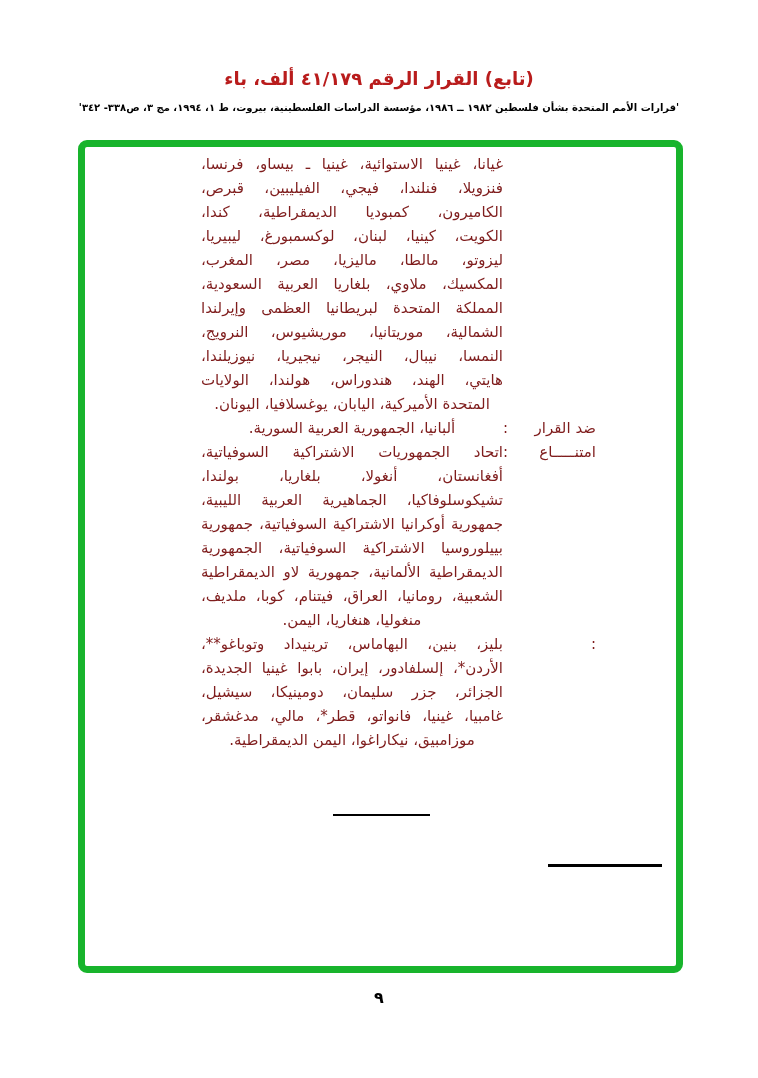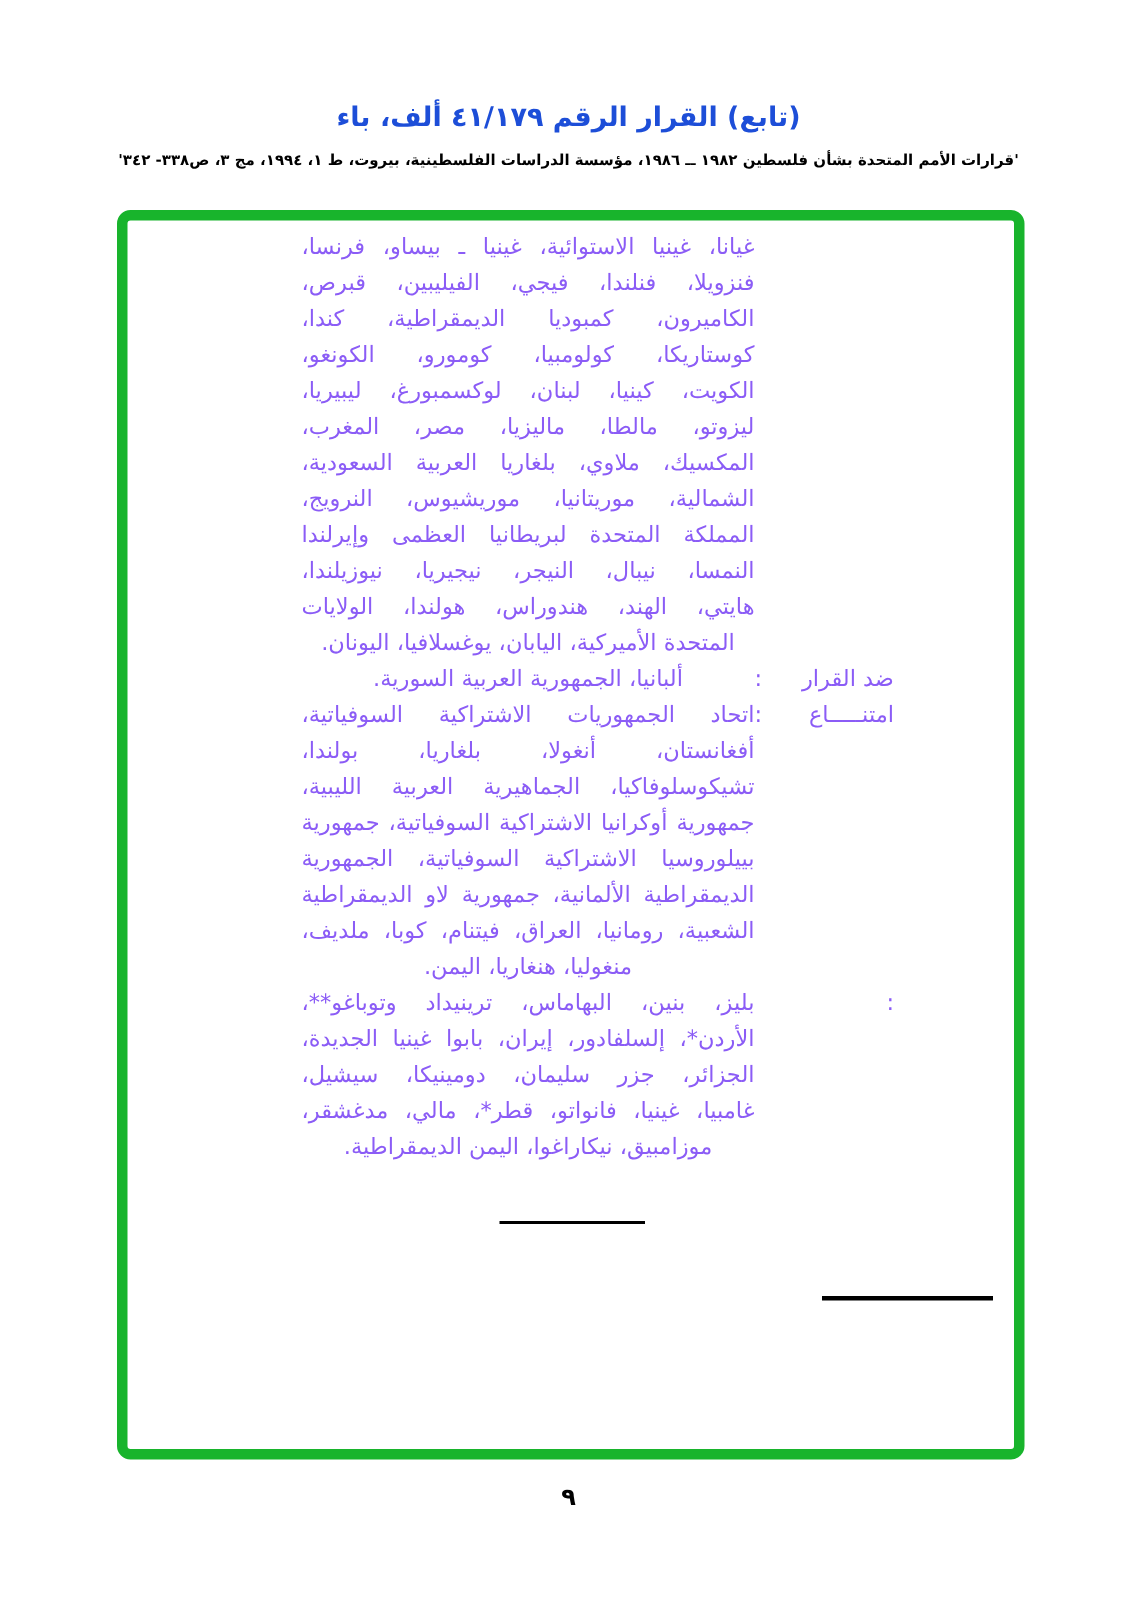--- a/index.html
+++ b/index.html
@@ -2,33 +2,33 @@
 <html lang="ar"><head>
 <meta charset="utf-8">
 <style>
   html,body{margin:0;padding:0;}
   body{
     width:758px;height:1078px;position:relative;background:#ffffff;
     font-family:"DejaVu Sans", sans-serif;color:#161616;overflow:hidden;
   }
   .page-title{
     position:absolute;top:68px;left:0;width:758px;text-align:center;
-    font-size:18px;font-weight:bold;color:#1d4ed8;direction:rtl;letter-spacing:0.3px;
+    font-size:18px;font-weight:bold;color:#b91c1c;direction:rtl;letter-spacing:0.3px;
   }
   .source-line{
     position:absolute;top:102px;left:0;width:758px;text-align:center;
     font-size:10px;font-weight:bold;color:#000;direction:rtl;white-space:nowrap;
   }
   .frame{
     position:absolute;left:78px;top:140px;width:605px;height:833px;
     border:7px solid #18b42c;border-radius:9px;box-sizing:border-box;background:transparent;
   }
   .text-area{
     position:absolute;top:5px;right:80px;width:395px;direction:rtl;
-    font-size:15px;line-height:24px;color:#8b5cf6;
+    font-size:15px;line-height:24px;color:#7f1d1d;
   }
   .sec{display:flex;}
   .lab{
     width:93px;flex:0 0 93px;display:flex;justify-content:space-between;
     white-space:nowrap;font-size:15px;line-height:24px;
   }
   .bod{width:302px;flex:0 0 302px;}
   .line{text-align:center;}
   .line.just{text-align:justify;text-align-last:justify;text-justify:inter-word;}
   .mid-rule{position:absolute;left:248px;top:667px;width:97px;height:2px;background:#000;}
@@ -49,26 +49,25 @@
 <div class="source-line">'قرارات الأمم المتحدة بشأن فلسطين ١٩٨٢ ــ ١٩٨٦، مؤسسة الدراسات الفلسطينية، بيروت، ط ١، ١٩٩٤، مج ٣، ص٣٣٨- ٣٤٢'</div>
 
 <div class="frame">
   <div class="text-area">
       <div class="sec">
         <div class="lab"></div>
         <div class="bod">
           <div class="line just">غيانا، غينيا الاستوائية، غينيا ـ بيساو، فرنسا،</div>
           <div class="line just">فنزويلا، فنلندا، فيجي، الفيليبين، قبرص،</div>
           <div class="line just">الكاميرون، كمبوديا الديمقراطية، كندا،</div>
-          <div class="line just">كوستاريكا، كولومبيا، كومورو، الكونغو،</div>
           <div class="line just">الكويت، كينيا، لبنان، لوكسمبورغ، ليبيريا،</div>
           <div class="line just">ليزوتو، مالطا، ماليزيا، مصر، المغرب،</div>
           <div class="line just">المكسيك، ملاوي، بلغاريا العربية السعودية،</div>
+          <div class="line just">المملكة المتحدة لبريطانيا العظمى وإيرلندا</div>
           <div class="line just">الشمالية، موريتانيا، موريشيوس، النرويج،</div>
-          <div class="line just">المملكة المتحدة لبريطانيا العظمى وإيرلندا</div>
           <div class="line just">النمسا، نيبال، النيجر، نيجيريا، نيوزيلندا،</div>
           <div class="line just">هايتي، الهند، هندوراس، هولندا، الولايات</div>
           <div class="line">المتحدة الأميركية، اليابان، يوغسلافيا، اليونان.</div>
         </div>
       </div>
       <div class="sec">
         <div class="lab">
           <span>ضد القرار</span>
           <span>:</span>
         </div>

